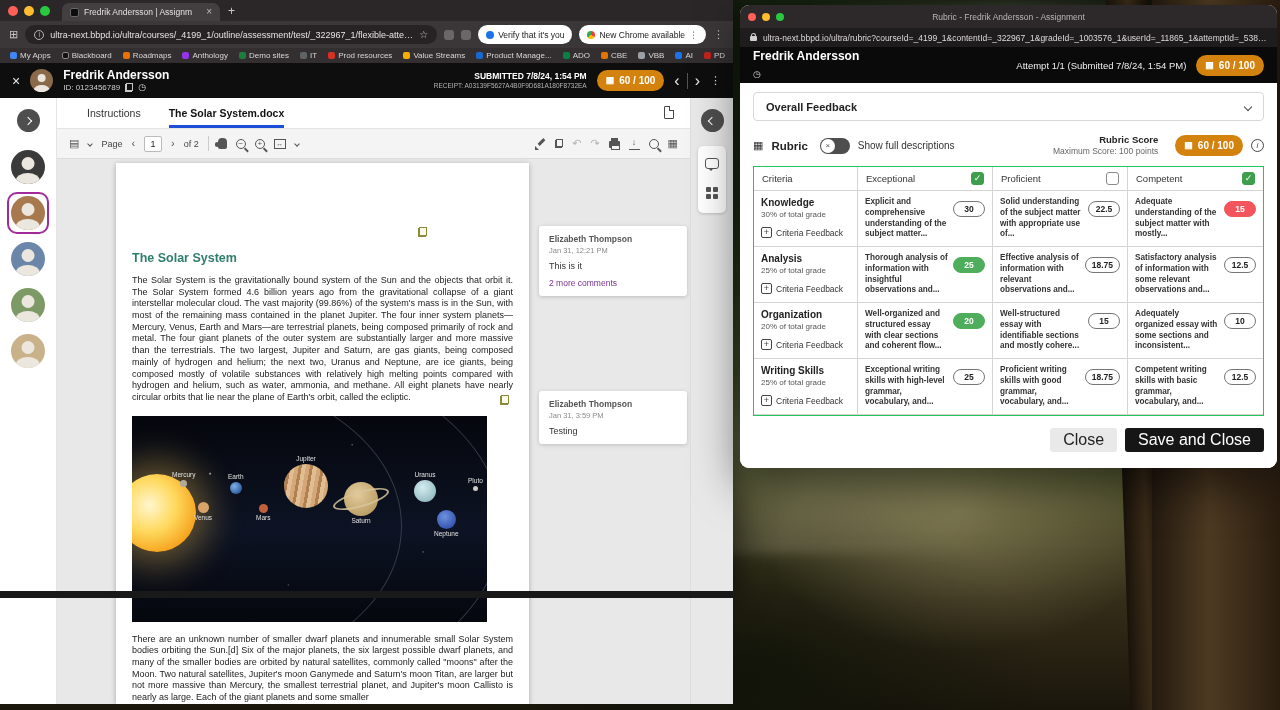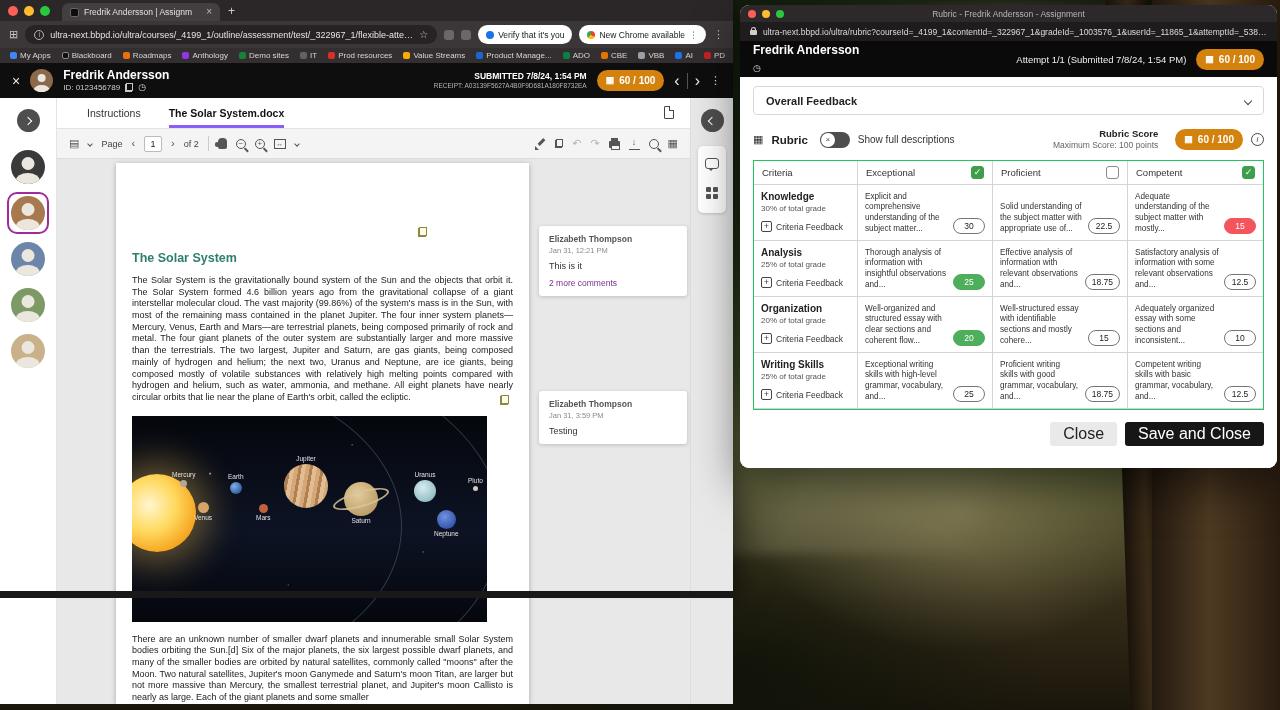--- a/index.html
+++ b/index.html
@@ -111,21 +111,21 @@
   .railchev { width:23px; height:23px; border-radius:50%; background:#4e4e4e; color:#fff; display:flex; align-items:center; justify-content:center; margin:11px auto 14px; }
   .avwrap { width:42px; height:42px; border-radius:10px; display:flex; align-items:center; justify-content:center; margin:4px auto; }
   .avwrap.state-selected { border:2px solid #a12b9b; }
   .av { width:34px; height:34px; }
   .av.a0 { background:#3a3a3a; } .av.a1 { background:#a8784e; } .av.a2 { background:#6b86a8; }
   .av.a3 { background:#7d9a66; } .av.a4 { background:#c9b18a; }
 
   .main { flex:1; display:flex; flex-direction:column; min-width:0; }
   .doctabs { height:31px; background:#fff; border-bottom:1px solid #e3e3e3; display:flex; align-items:flex-end; gap:28px; padding:0 30px; position:relative; flex-shrink:0; }
   .dtab { font-size:10.5px; color:#333; padding-bottom:9px; }
-  .dtab.active { font-weight:bold; color:#111; border-bottom:3px solid #8b5cf6; padding-bottom:6px; }
+  .dtab.active { font-weight:bold; color:#111; border-bottom:3px solid #1d4ed8; padding-bottom:6px; }
   .doctabs .i-page { position:absolute; right:16px; top:8px; }
   .pdfbar { height:30px; background:#f4f4f4; border-bottom:1px solid #dcdcdc; display:flex; align-items:center; gap:9px; padding:0 12px; color:#444; flex-shrink:0; }
   .pdf-ic { font-size:11px; line-height:1; color:#555; }
   .pdf-ic.dim { color:#b3b3b3; }
   .pbl { font-size:9px; color:#444; }
   .pageinput { width:18px; height:16px; background:#fff; border:1px solid #bbb; border-radius:2px; display:inline-flex; align-items:center; justify-content:center; font-size:9px; color:#222; }
   .vsep { width:1px; height:15px; background:#ccc; }
 
   .docarea { position:relative; background:#e8e8e8; flex:1; overflow:hidden; }
   .page { position:absolute; left:59px; top:4px; width:413px; height:541px; background:#fff; box-shadow:0 1px 5px rgba(0,0,0,.28); padding:0 16px; }
@@ -160,21 +160,21 @@
   .ctime { font-size:7.5px; color:#8a8a8a; margin-top:2px; }
   .ctext { font-size:9px; color:#333; margin-top:6px; }
   .cmore { font-size:8.5px; color:#7a2f8f; margin-top:7px; }
 
   .rrail { width:43px; background:#e8e8e8; flex-shrink:0; border-left:1px solid #ddd; }
   .toolpanel { width:28px; margin:8px auto 0; background:#fff; border-radius:5px; box-shadow:0 1px 3px rgba(0,0,0,.18); display:flex; flex-direction:column; align-items:center; gap:18px; padding:12px 0 14px; }
   .bottomstrip { position:absolute; left:0; bottom:0; width:100%; height:7px; background:#191919; }
 
   
   .rwin { position:absolute; left:740px; top:5px; width:537px; height:463px; border-radius:9px; overflow:hidden; background:#fff; box-shadow:0 18px 45px rgba(0,0,0,.55); display:flex; flex-direction:column; }
-  .rtitle { height:17px; background:#2d292a; display:flex; align-items:center; padding:0 8px; position:relative; flex-shrink:0; }
+  .rtitle { height:23px; background:#2d292a; display:flex; align-items:center; padding:0 8px; position:relative; flex-shrink:0; }
   .rtitle .lights { margin:0; } .rtitle .tl { width:8px; height:8px; }
   .rtitletext { position:absolute; left:60px; right:60px; text-align:center; font-size:8.5px; color:#b9b6b7; white-space:nowrap; overflow:hidden; }
   .rurl { height:19px; background:#1f1c1d; display:flex; align-items:center; gap:6px; padding:0 10px; color:#dedbdc; font-size:8.5px; flex-shrink:0; }
   .rurltext { white-space:nowrap; overflow:hidden; text-overflow:ellipsis; }
   .rheader { height:36px; background:#0a0a0a; display:flex; align-items:center; gap:10px; padding:0 13px; color:#fff; flex-shrink:0; }
   .rhname { font-size:12px; font-weight:bold; line-height:1.2; }
   .rattempt { font-size:9.5px; color:#eee; white-space:nowrap; }
   .rbody { flex:1; padding:9px 13px 0; background:#fff; overflow:hidden; }
   .ofbox { height:29px; border:1px solid #d8d8d8; border-radius:4px; display:flex; align-items:center; padding:0 12px; color:#333; }
   .oflabel { font-size:11px; font-weight:bold; color:#222; }
@@ -194,21 +194,21 @@
   .cb { width:13px; height:13px; border-radius:3px; border:1.5px solid #8a8a8a; background:#fff; display:flex; align-items:center; justify-content:center; flex-shrink:0; }
   .cb .ck { display:none; font-size:9px; color:#fff; line-height:1; }
   .cb.state-checked { background:#3f9e4c; border-color:#3f9e4c; }
   .cb.state-checked .ck { display:block; }
   .td { padding:6px 7px; min-height:56px; }
   .td.crit .critname { font-size:10px; font-weight:bold; color:#222; }
   .td.crit .critweight { font-size:8px; color:#555; margin-top:2px; }
   .critfb { display:flex; align-items:center; gap:4px; margin-top:8px; }
   .i-plus { width:11px; height:11px; border:1.2px solid #444; border-radius:2px; display:inline-flex; align-items:center; justify-content:center; font-size:9px; color:#444; line-height:1; }
   .critfb span:last-child { font-size:8.5px; color:#333; }
-  .td.cell { display:flex; gap:5px; align-items:flex-end; }
+  .td.cell { display:flex; gap:5px; align-items:flex-start;font-weight:bold; }
   .celldesc { flex:1; font-size:8.2px; line-height:1.3; color:#333; }
   .scorepill { min-width:32px; height:16px; padding:0 6px; border-radius:9px; border:1px solid #757575; background:#fff; color:#222; display:inline-flex; align-items:center; justify-content:center; font-size:8.5px; flex-shrink:0; margin-top:4px; }
   .scorepill.state-green { background:#4fae5c; border-color:#4fae5c; color:#fff; }
   .scorepill.state-red { background:#f4555c; border-color:#f4555c; color:#fff; }
   .rfooter { display:flex; justify-content:flex-end; gap:8px; padding:12px 0; }
   .btn { height:24px; border:none; border-radius:3px; font-size:16px; font-family:inherit; padding:0 13px; }
   .btn-close { background:#e9e9e9; color:#222; }
   .btn-save { background:#161616; color:#fff; }
 </style>
 </head>

